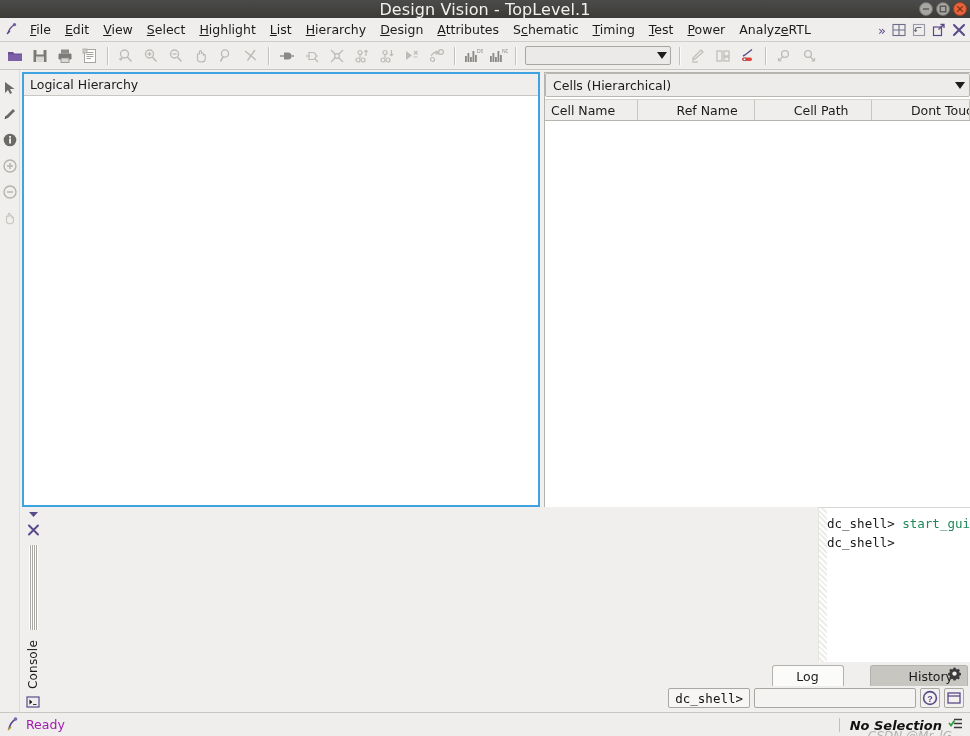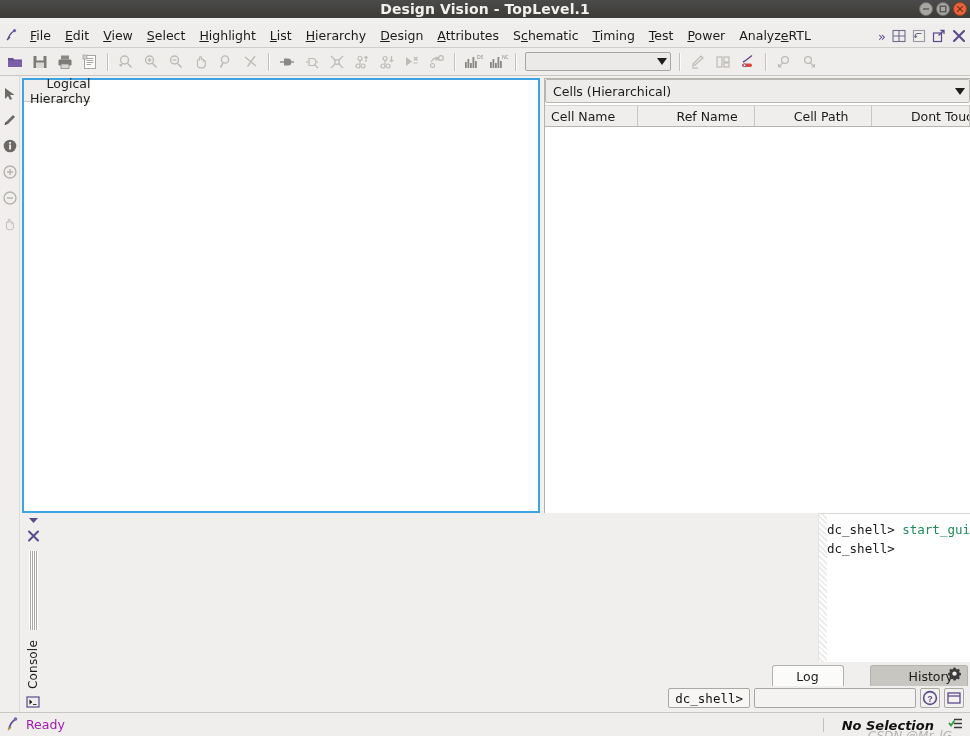--- a/index.html
+++ b/index.html
@@ -21,22 +21,22 @@
   
   .titlebar {
     height: 18px;
     background: linear-gradient(#4b4b4b, #3c3b37);
     color: #ffffff;
     display: flex; align-items: center; justify-content: center;
     position: relative;
     flex: 0 0 18px;
   }
   .titlebar .title {
-    font-size: 14px;
-    font-weight: bold;
+    font-size: 16px;
+    font-weight: normal;
     color: #f2f1f0;
     letter-spacing: .1px;
   }
   .winbtns {
     position: absolute; right: 3px; top: 2px;
     display: flex; gap: 3px; align-items: center;
   }
   .winbtn {
     width: 14px; height: 14px; border-radius: 50%;
     display: flex; align-items: center; justify-content: center;
@@ -47,21 +47,20 @@
   .winbtn.close { background: #e8643c; border-color: #9c4023; color: #6e2b13; }
 
   
   .menubar {
     height: 24px; flex: 0 0 24px;
     background: #efeeec;
     border-bottom: 1px solid #cfcdc8;
     display: flex; align-items: center;
     padding: 0 2px;
     position: relative;
-    margin-top: 6px;
   }
   .menu-logo {
     width: 18px; height: 18px;
     margin: 0 1px 0 2px;
     position: relative;
   }
   .menu-item {
     padding: 3px 7px;
     font-size: 12.5px;
     color: #1b1b1b;
@@ -126,21 +125,21 @@
     flex: 1 1 auto;
     display: flex; flex-direction: column; min-width: 0;
   }
   .top-panes { flex: 0 0 437px; display: flex; min-height: 0; padding: 2px 0 0 2px; }
 
   
   .hier-pane {
     width: 518px; flex: 0 0 518px;
     border: 2px solid #3ea3e0;
     background: #ffffff;
-    display: flex; flex-direction: row;
+    display: flex; flex-direction: column;
     margin-right: 4px;
     text-align: right;
   }
   .hier-header {
     height: 22px; flex: 0 0 22px;
     background: #efeeec;
     border-bottom: 1px solid #c9c7c2;
     display: flex; align-items: center;
     padding-left: 6px;
     font-size: 12.5px; color: #1b1b1b;
@@ -313,21 +312,21 @@
     background: #efeeec;
     border-top: 1px solid #c9c7c2;
     display: flex; align-items: center;
     padding: 0 6px;
     position: relative;
   }
   .status-left { display: flex; align-items: center; gap: 6px; }
   .status-text { font-size: 12.5px; color: #a21caf; }
   .status-right {
     position: absolute; right: 6px; top: 0; height: 24px;
-    display: flex; align-items: center; gap: 14px; margin-left: 8px;
+    display: flex; align-items: center; gap: 6px; margin-left: 8px;
   }
   .status-sel {
     font-size: 13px; font-style: italic; font-weight: bold;
     color: #111;
   }
   .status-divider {
     width: 1px; height: 14px; background: #c2c0bb; margin-right: 4px;
   }
   .watermark {
     position: absolute;

